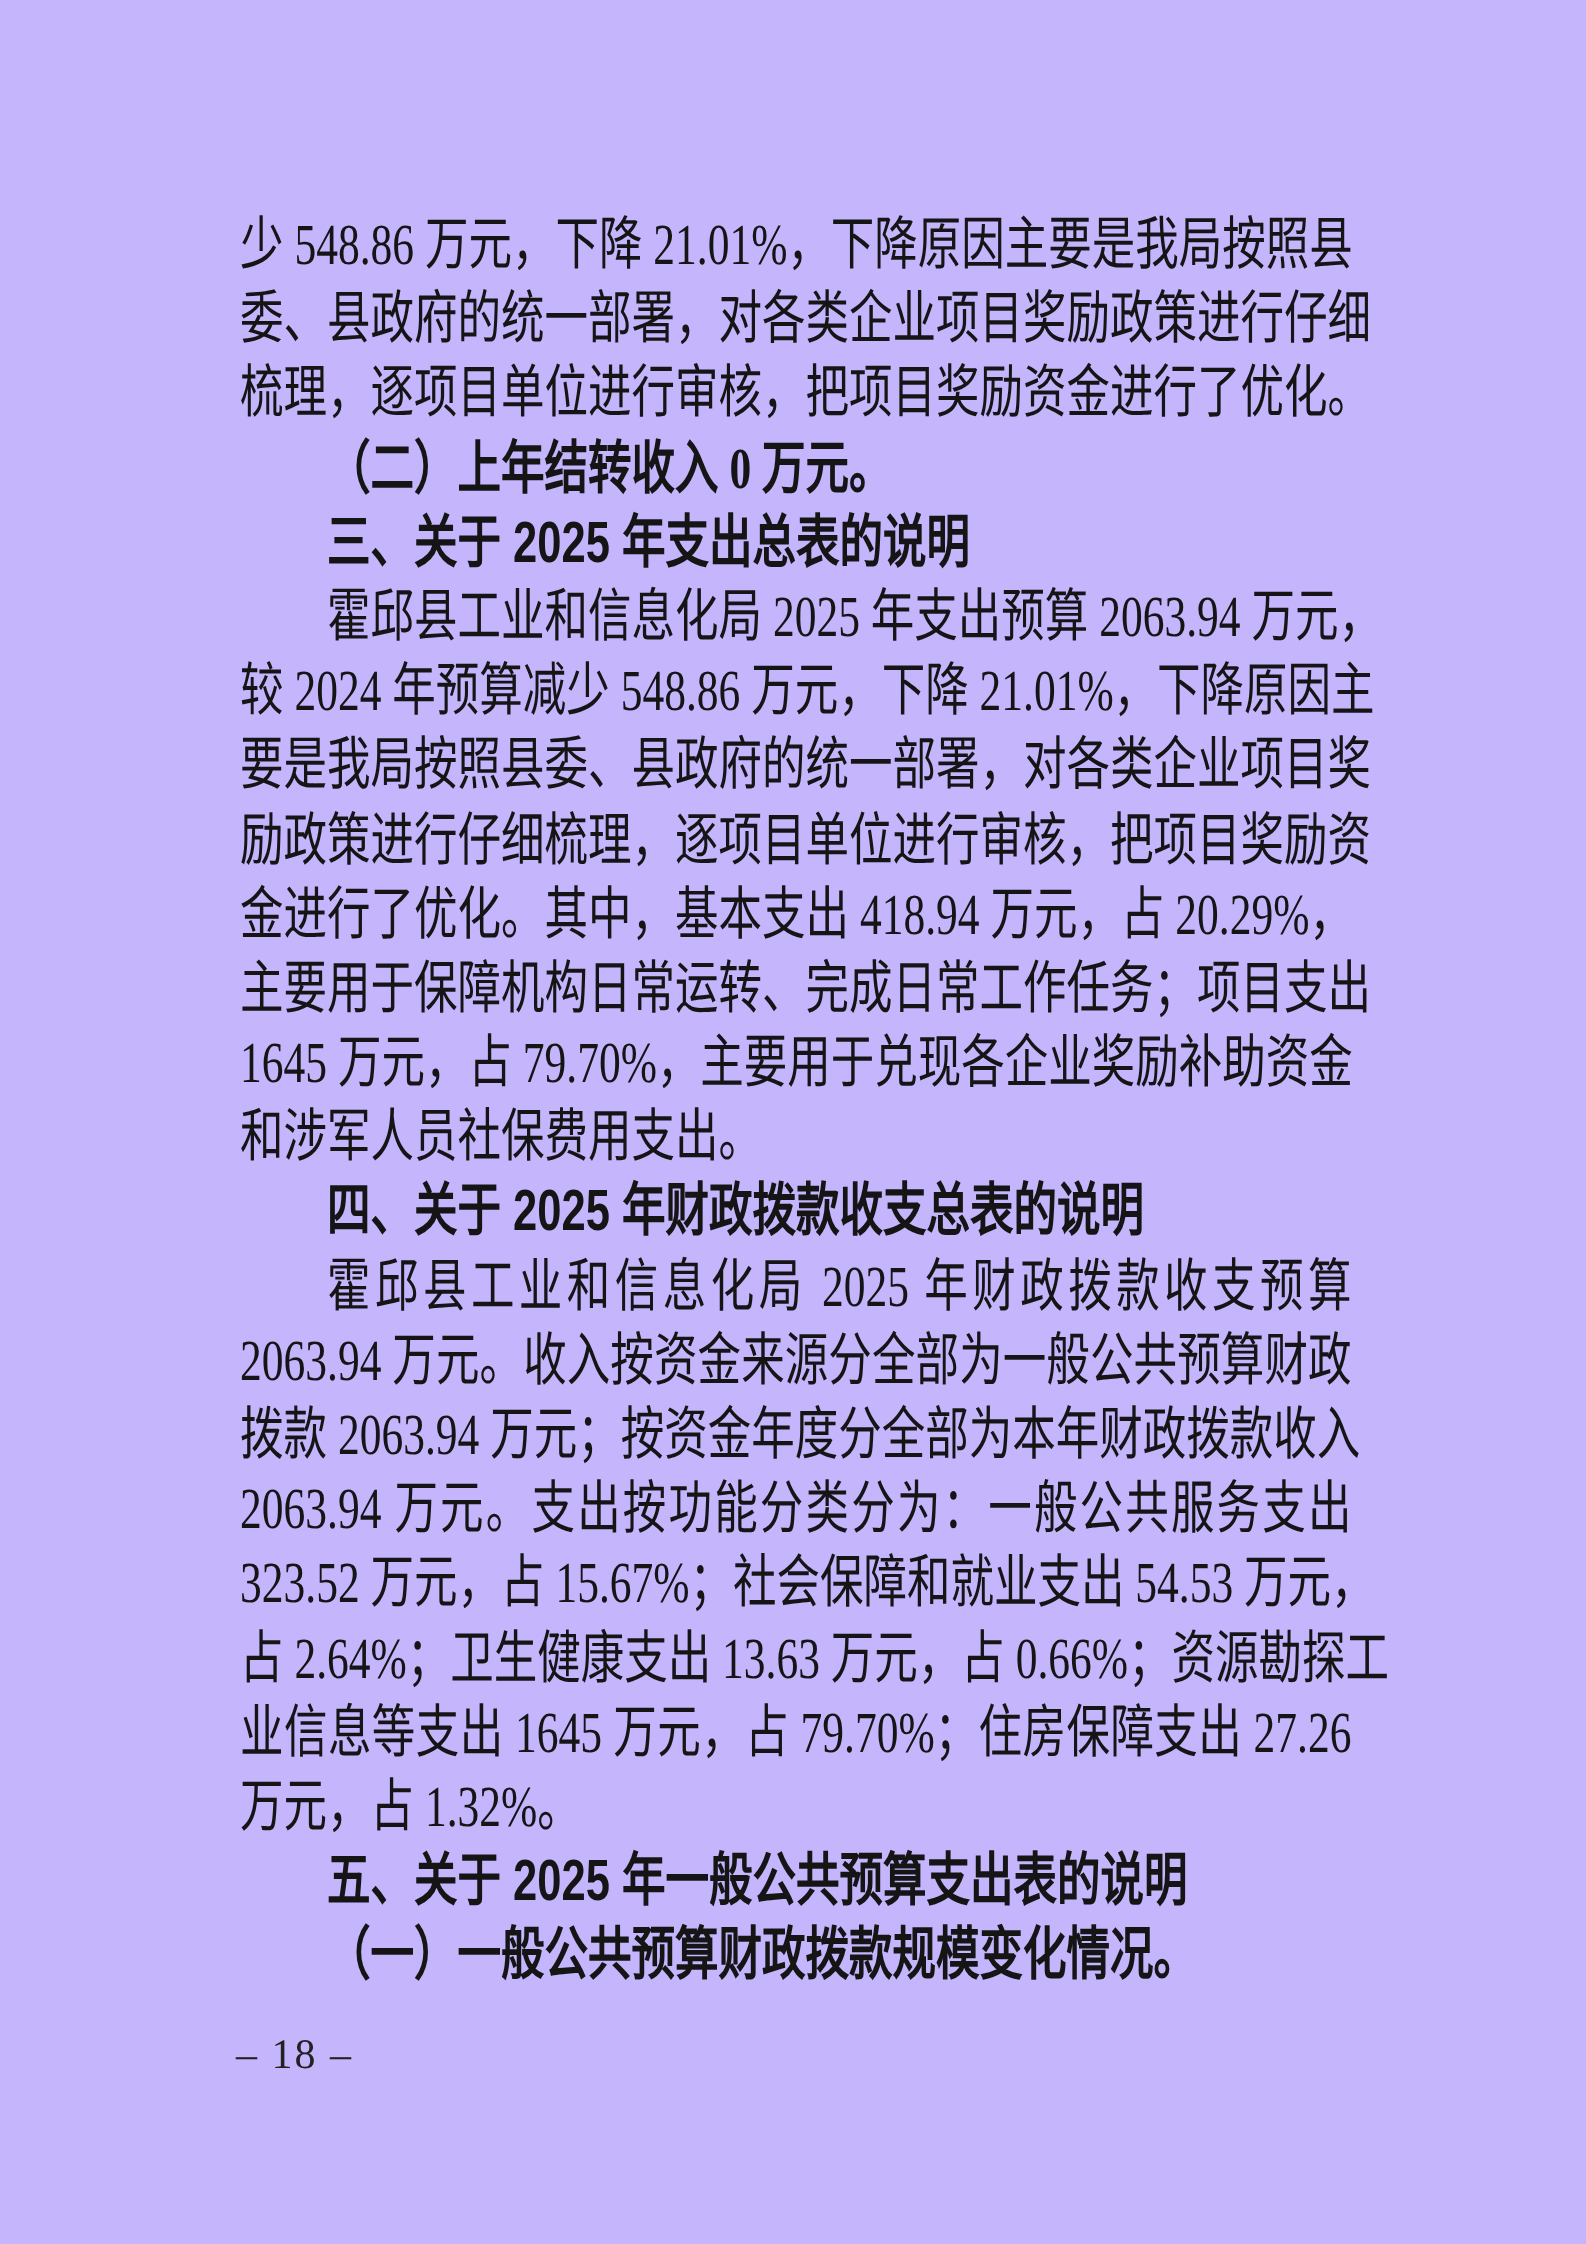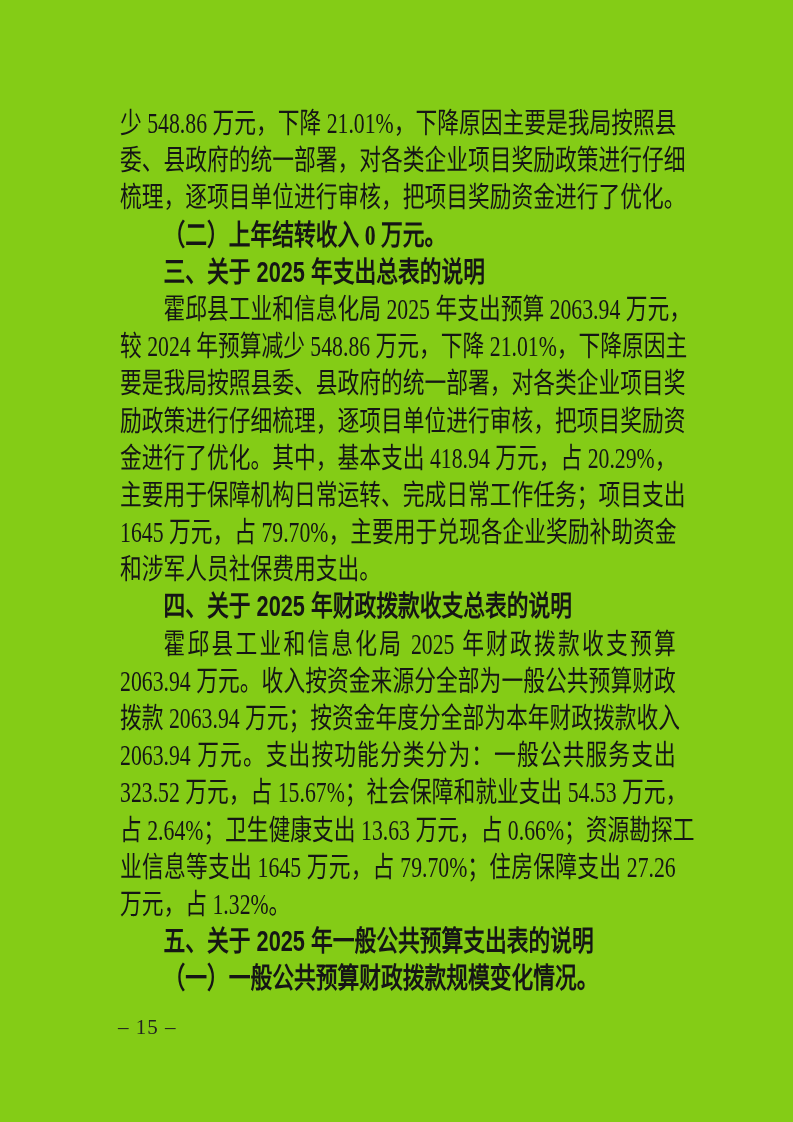--- a/index.html
+++ b/index.html
@@ -1,19 +1,19 @@
 <!DOCTYPE html>
 <html lang="zh-CN"><head>
 <meta charset="utf-8">
 <style>
   html,body { margin:0; padding:0; background:#ffffff; }
   .page {
     position:relative;
     width:793px; height:1122px;
-    background:#84cc16;
+    background:#c4b5fd;
     overflow:hidden;
     font-family:"Liberation Serif","DejaVu Serif",serif;
     color:#151515;
   }
   .text-col {
     position:absolute;
     left:120px; top:105px;
     width:741px;                 
     transform:scaleX(0.75);
     transform-origin:0 0;
@@ -80,15 +80,15 @@
     <div class="line">占 2.64%；卫生健康支出 13.63 万元，占 0.66%；资源勘探工</div>
     <div class="line">业信息等支出 1645 万元，占 79.70%；住房保障支出 27.26</div>
     <div class="line nj">万元，占 1.32%。</div>
 
     <div class="line nj ind hei">五、关于 2025 年一般公共预算支出表的说明</div>
 
     <div class="line nj ind kai">（一）一般公共预算财政拨款规模变化情况。</div>
 
   </div>
 
-  <div class="footer">– 15 –</div>
+  <div class="footer">– 18 –</div>
 
 </div>
 
 </body></html>

